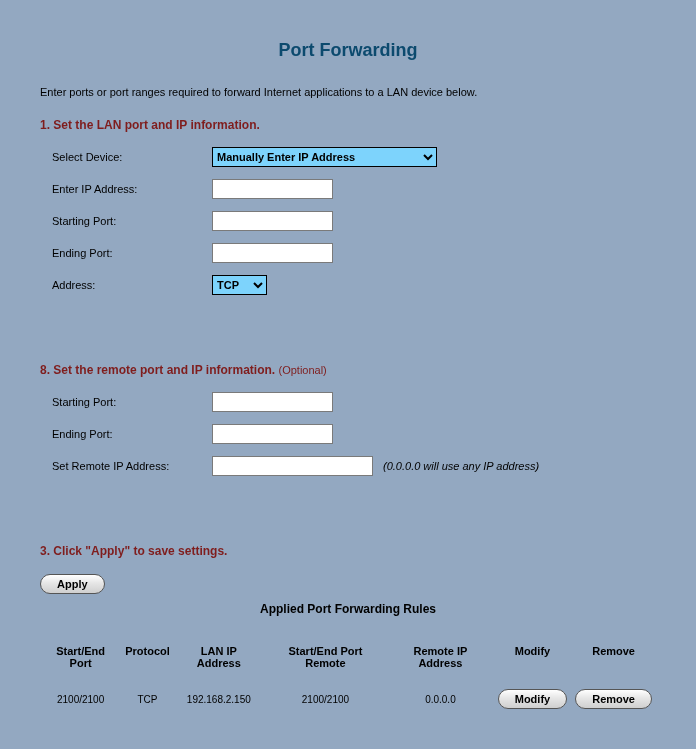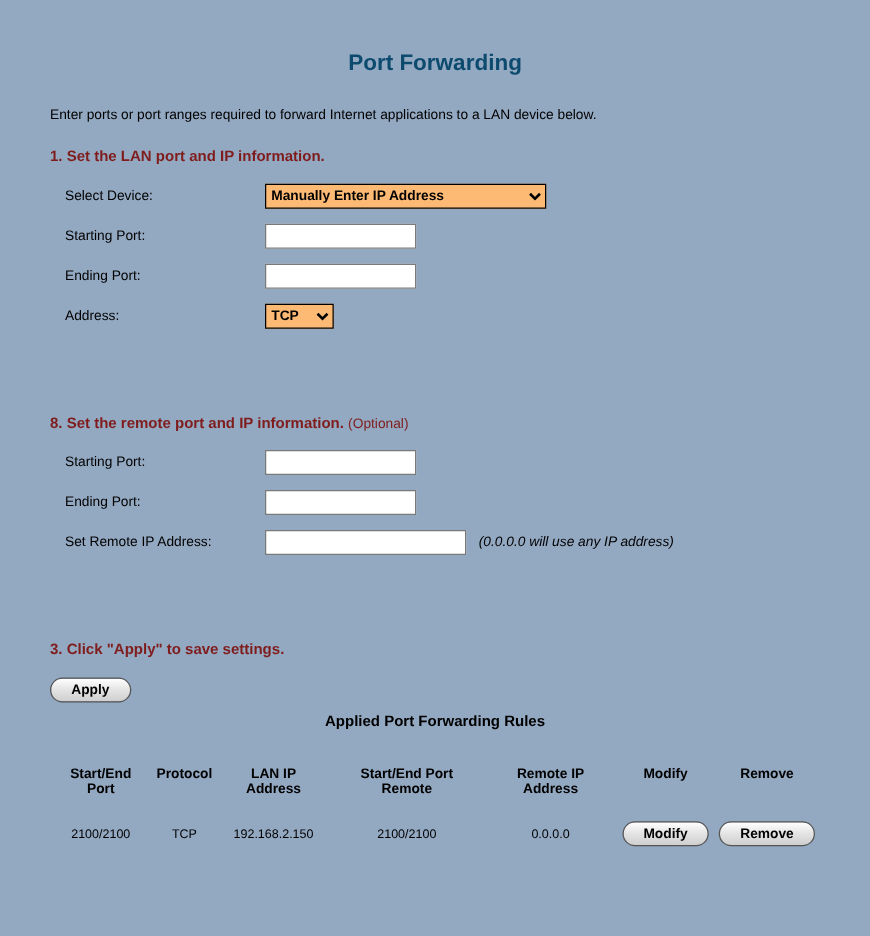--- a/index.html
+++ b/index.html
@@ -59,21 +59,21 @@
     border: 1px solid #7a7a7a;
     background: #fff;
     font-size: 11px;
     padding: 0 2px;
     box-sizing: content-box;
   }
   .text-input.wide {
     width: 155px;
   }
   select.select-input {
-    background: #fdba74;
+    background: #7dd3fc;
     border: 1px solid #000;
     font-size: 11px;
     font-weight: bold;
     height: 20px;
   }
   .device-select {
     width: 225px;
   }
   .protocol-select {
     width: 55px;
@@ -140,20 +140,24 @@
   <div class="section-heading">1. Set the LAN port and IP information.</div>
   <div class="form-block">
 
     <div class="form-row">
       <div class="form-label">Select Device:</div>
       <select class="select-input device-select">
         <option selected="">Manually Enter IP Address</option>
       </select>
     </div>
 
+    <div class="form-row">
+      <div class="form-label">Enter IP Address:</div>
+      <input type="text" class="text-input" value="" style="">
+    </div>
 
     <div class="form-row">
       <div class="form-label">Starting Port:</div>
       <input type="text" class="text-input" value="" style="">
     </div>
 
     <div class="form-row">
       <div class="form-label">Ending Port:</div>
       <input type="text" class="text-input" value="" style="">
     </div>

